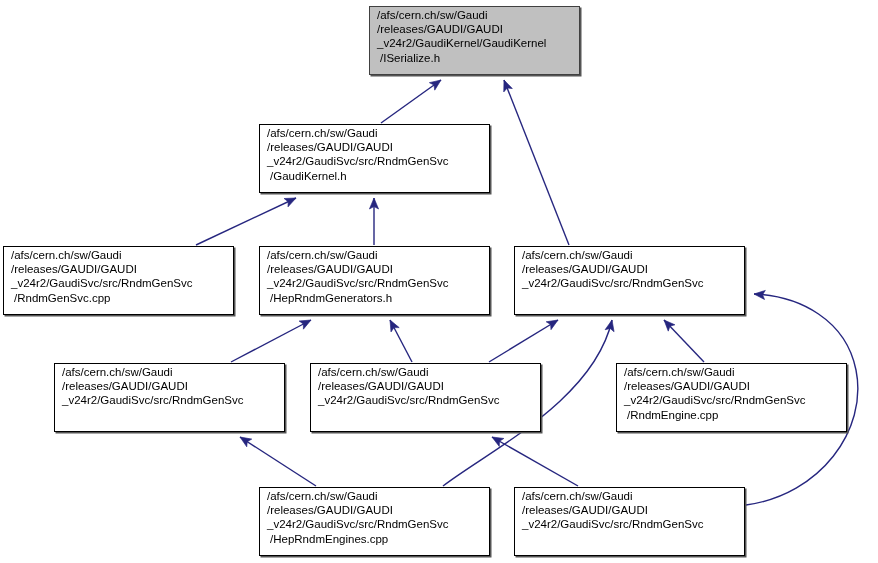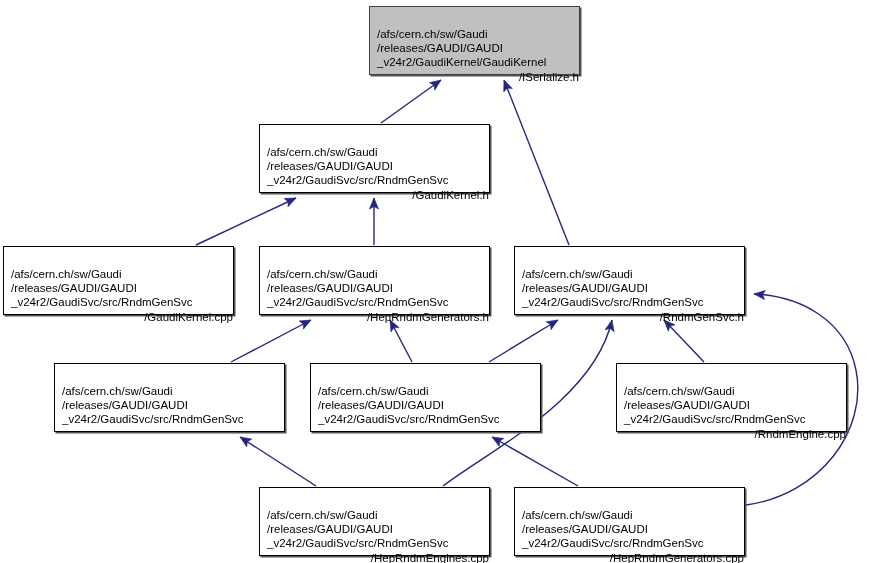--- a/index.html
+++ b/index.html
@@ -24,28 +24,28 @@
   .node{
     position:absolute;
     box-sizing:border-box;
     background:#ffffff;
     border:1px solid #000000;
     text-align:center;
     color:#000000;
     font-size:11.5px;
     line-height:14.2px;
     letter-spacing:0px;
-    padding-top:20px;
+    padding-top:1px;
     z-index:2;
     white-space:nowrap;
   }
   .node .ln{ display:block; }
   
   .node .ln1,.node .ln2,.node .ln3{ text-align:left; padding-left:7px; }
-  .node .ln4{ text-align:right; padding-left:10px; }
+  .node .ln4{ text-align:left; padding-left:10px; }
   .node.root{
     background:#c0c0c0;
     border:1px solid #404040;
   }
   .node.shadow{
     box-shadow:1.5px 1.5px 0 0 #555555;
   }
 </style>
 </head>
 <body>
@@ -113,33 +113,32 @@
       <div class="node shadow" style="left: 259px; top: 124px; width: 231px; height: 69px;">
         <span class="ln ln1">/afs/cern.ch/sw/Gaudi</span>
         <span class="ln ln2">/releases/GAUDI/GAUDI</span>
         <span class="ln ln3">_v24r2/GaudiSvc/src/RndmGenSvc</span>
         <span class="ln ln4">/GaudiKernel.h</span>
       </div>
       <div class="node shadow" style="left: 3px; top: 246px; width: 231px; height: 69px;">
         <span class="ln ln1">/afs/cern.ch/sw/Gaudi</span>
         <span class="ln ln2">/releases/GAUDI/GAUDI</span>
         <span class="ln ln3">_v24r2/GaudiSvc/src/RndmGenSvc</span>
-        <span class="ln ln4">/GaudiKernel.cpp</span>
+        <span class="ln ln4">/RndmGenSvc.cpp</span>
       </div>
       <div class="node shadow" style="left: 259px; top: 246px; width: 231px; height: 69px;">
         <span class="ln ln1">/afs/cern.ch/sw/Gaudi</span>
         <span class="ln ln2">/releases/GAUDI/GAUDI</span>
         <span class="ln ln3">_v24r2/GaudiSvc/src/RndmGenSvc</span>
         <span class="ln ln4">/HepRndmGenerators.h</span>
       </div>
       <div class="node shadow" style="left: 514px; top: 246px; width: 231px; height: 69px;">
         <span class="ln ln1">/afs/cern.ch/sw/Gaudi</span>
         <span class="ln ln2">/releases/GAUDI/GAUDI</span>
         <span class="ln ln3">_v24r2/GaudiSvc/src/RndmGenSvc</span>
-        <span class="ln ln4">/RndmGenSvc.h</span>
       </div>
       <div class="node shadow" style="left: 54px; top: 363px; width: 231px; height: 69px;">
         <span class="ln ln1">/afs/cern.ch/sw/Gaudi</span>
         <span class="ln ln2">/releases/GAUDI/GAUDI</span>
         <span class="ln ln3">_v24r2/GaudiSvc/src/RndmGenSvc</span>
       </div>
       <div class="node shadow" style="left: 310px; top: 363px; width: 231px; height: 69px;">
         <span class="ln ln1">/afs/cern.ch/sw/Gaudi</span>
         <span class="ln ln2">/releases/GAUDI/GAUDI</span>
         <span class="ln ln3">_v24r2/GaudiSvc/src/RndmGenSvc</span>
@@ -153,17 +152,16 @@
       <div class="node shadow" style="left: 259px; top: 487px; width: 231px; height: 69px;">
         <span class="ln ln1">/afs/cern.ch/sw/Gaudi</span>
         <span class="ln ln2">/releases/GAUDI/GAUDI</span>
         <span class="ln ln3">_v24r2/GaudiSvc/src/RndmGenSvc</span>
         <span class="ln ln4">/HepRndmEngines.cpp</span>
       </div>
       <div class="node shadow" style="left: 514px; top: 487px; width: 231px; height: 69px;">
         <span class="ln ln1">/afs/cern.ch/sw/Gaudi</span>
         <span class="ln ln2">/releases/GAUDI/GAUDI</span>
         <span class="ln ln3">_v24r2/GaudiSvc/src/RndmGenSvc</span>
-        <span class="ln ln4">/HepRndmGenerators.cpp</span>
       </div>
     </div>
 
 </div>
 
 </body></html>

